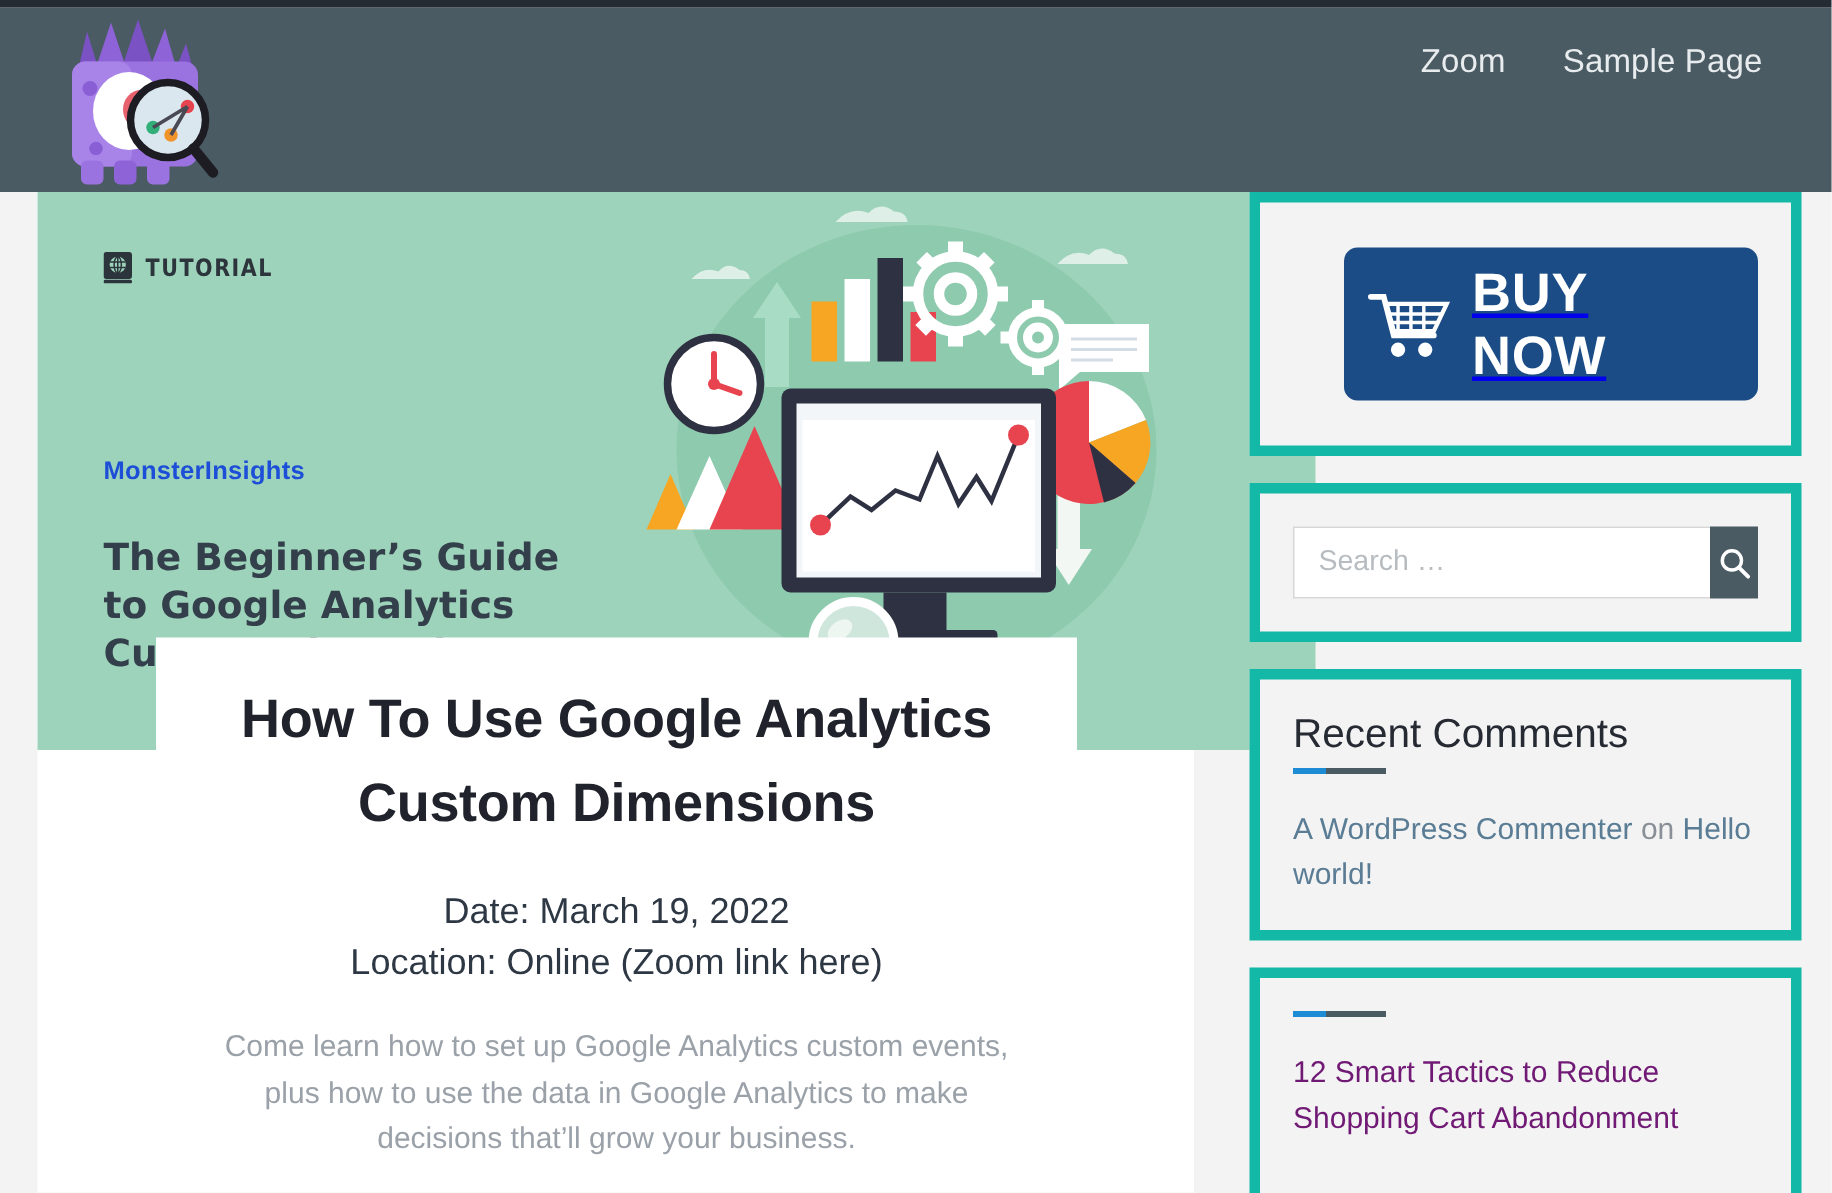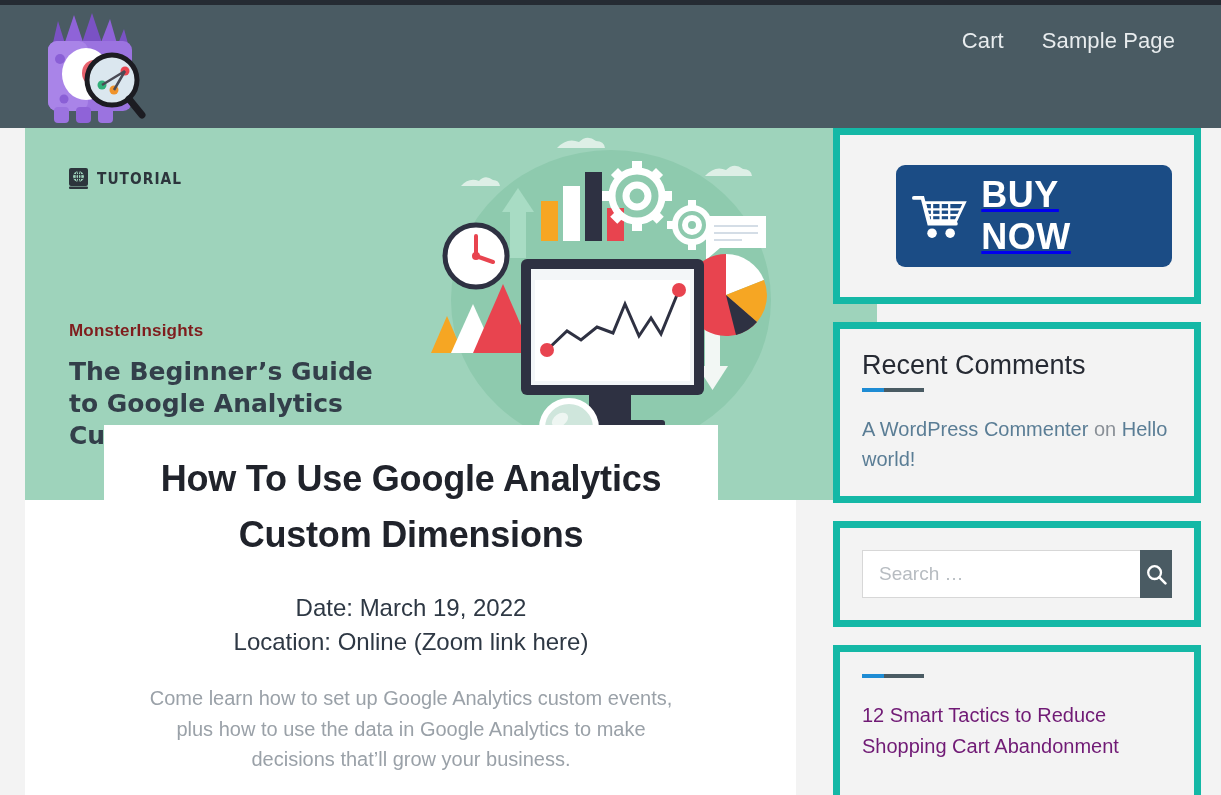--- a/index.html
+++ b/index.html
@@ -71,23 +71,23 @@
   .tut-badge .lbl {
     font-family: "DejaVu Sans", sans-serif;
     font-weight: bold;
     font-size: 16px;
     letter-spacing: 1.2px;
     color: #2c353c;
     transform: scaleX(0.86);
     transform-origin: left center;
   }
   .brandline {
-    position: absolute; left: 44px; top: 193px;
+    position: absolute; left: 44px; top: 176px;
     font-size: 17px; font-weight: bold;
-    color: #7f1d1d; letter-spacing: .2px;
+    color: #1d4ed8; letter-spacing: .2px;
   }
   .fi-title {
     position: absolute; left: 44px; top: 228px;
     width: 340px;
     font-family: "DejaVu Sans", sans-serif;
     font-size: 25px; font-weight: bold;
     line-height: 1.28;
     color: #333f4a;
   }
   .illus { position: absolute; left: 396px; top: 0; width: 375px; height: 372px; }
@@ -218,21 +218,21 @@
       <circle cx="82" cy="73" r="25" fill="#dbe7ef" stroke="#1c1c22" stroke-width="5"></circle>
       <circle cx="72" cy="78" r="4.5" fill="#33b07a"></circle>
       <circle cx="95" cy="64" r="4.5" fill="#e8444f"></circle>
       <circle cx="84" cy="83" r="4.5" fill="#f0932b"></circle>
       <path d="M72 78 L95 64 M95 64 L84 83" stroke="#4a4a55" stroke-width="2.5" fill="none"></path>
       <path d="M99 92 L112 108" stroke="#1c1c22" stroke-width="7" stroke-linecap="round"></path>
     </svg>
   </div>
 
   <nav class="nav">
-    <a href="#">Cart</a>
+    <a href="#">Zoom</a>
     <a href="#">Sample Page</a>
   </nav>
 </header>
 
 <main class="content-col">
 
   <div class="featured">
 
     <div class="tut-badge">
       <svg width="19" height="21" viewBox="0 0 19 21">
@@ -362,40 +362,40 @@
             <path d="M17 23 H49"></path>
         </g>
         <circle cx="21" cy="42" r="5" fill="#ffffff"></circle>
         <circle cx="40" cy="42" r="5" fill="#ffffff"></circle>
       </svg>
       <span class="txt">BUY NOW</span>
     </a>
   </section>
 
   <section class="widget">
-    <h2 class="widget-title">Recent Comments</h2>
-    <div class="title-rule">
-        <i></i>
-        <i></i>
-      </div>
-    <div>
-      <a href="#" class="widget-link accent">A WordPress Commenter</a><span class="plain-txt"> on </span><a href="#" class="widget-link accent">Hello world!</a>
-    </div>
-  </section>
-
-  <section class="widget">
     <form class="searchbox">
       <input type="text" placeholder="Search …" style="">
       <button type="submit">
         <svg width="21" height="21" viewBox="0 0 21 21">
           <circle cx="8.6" cy="8.6" r="6.4" fill="none" stroke="#ffffff" stroke-width="2.3"></circle>
           <path d="M13.4 13.4 L19.4 19.4" stroke="#ffffff" stroke-width="2.6" stroke-linecap="round"></path>
         </svg>
       </button>
     </form>
+  </section>
+
+  <section class="widget">
+    <h2 class="widget-title">Recent Comments</h2>
+    <div class="title-rule">
+        <i></i>
+        <i></i>
+      </div>
+    <div>
+      <a href="#" class="widget-link accent">A WordPress Commenter</a><span class="plain-txt"> on </span><a href="#" class="widget-link accent">Hello world!</a>
+    </div>
   </section>
 
   <section class="widget">
     <div class="title-rule">
         <i></i>
         <i></i>
       </div>
     <ul class="post-list">
       <li>
         <a href="#">12 Smart Tactics to Reduce Shopping Cart Abandonment</a>

